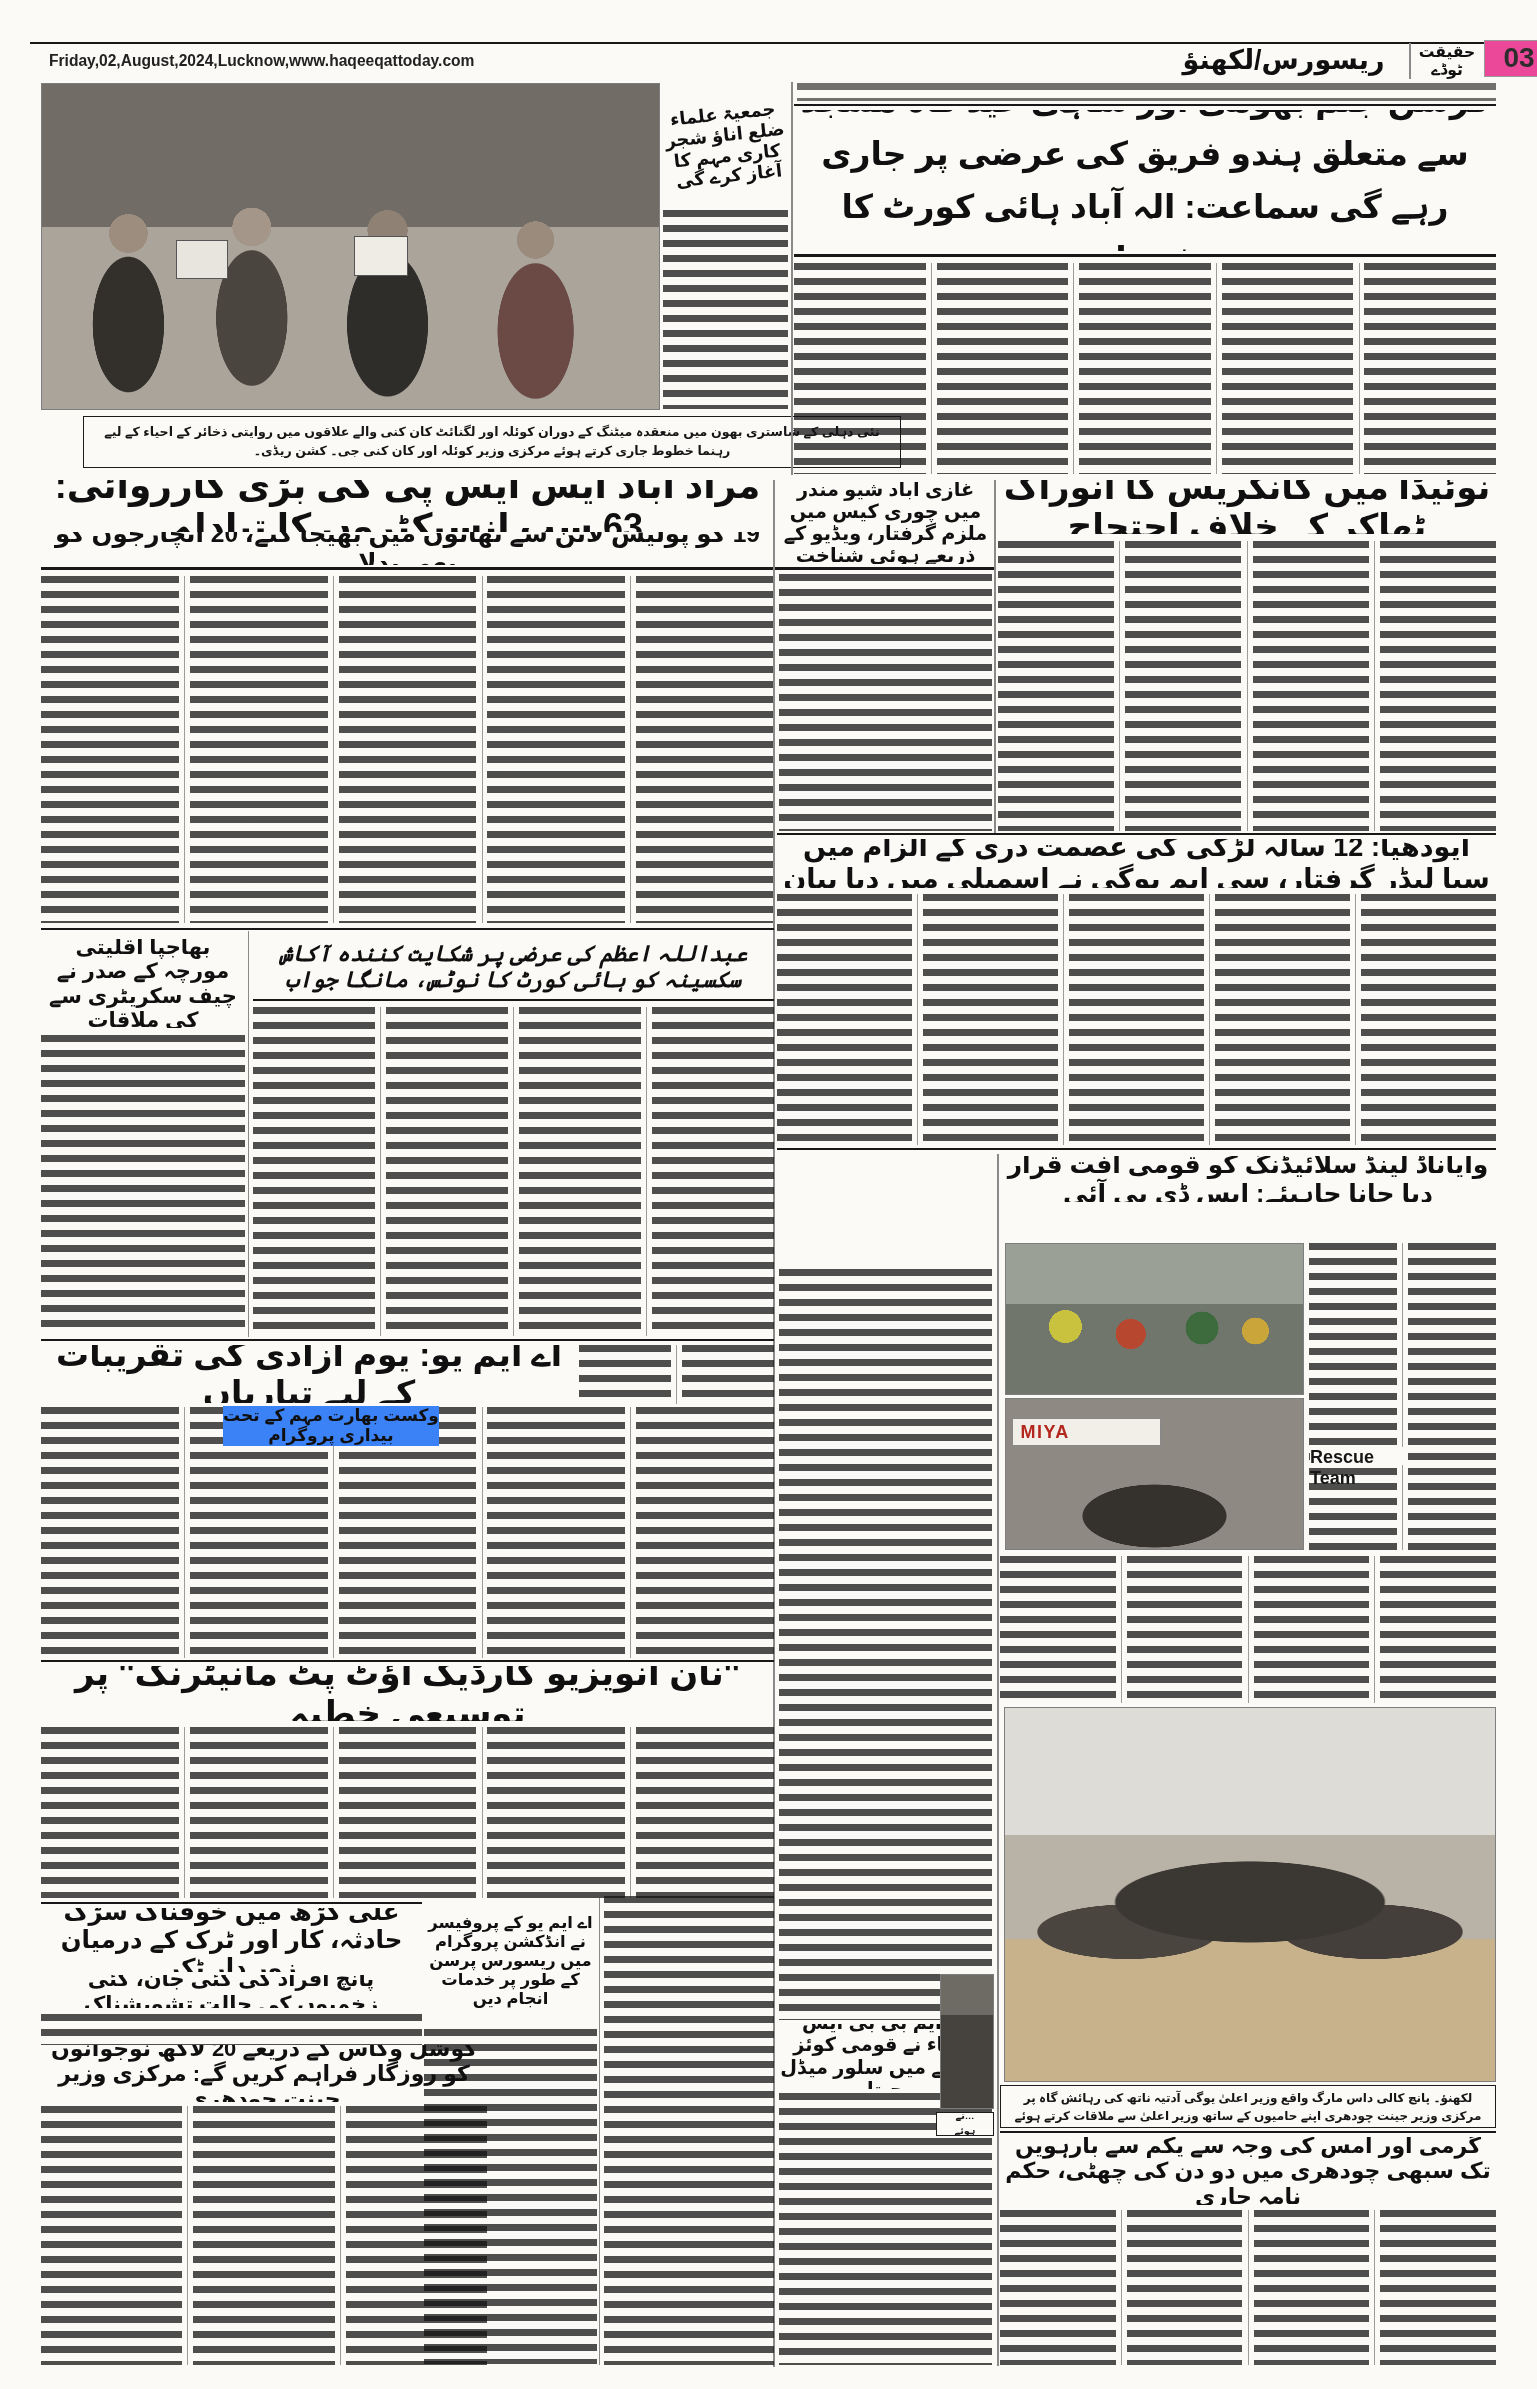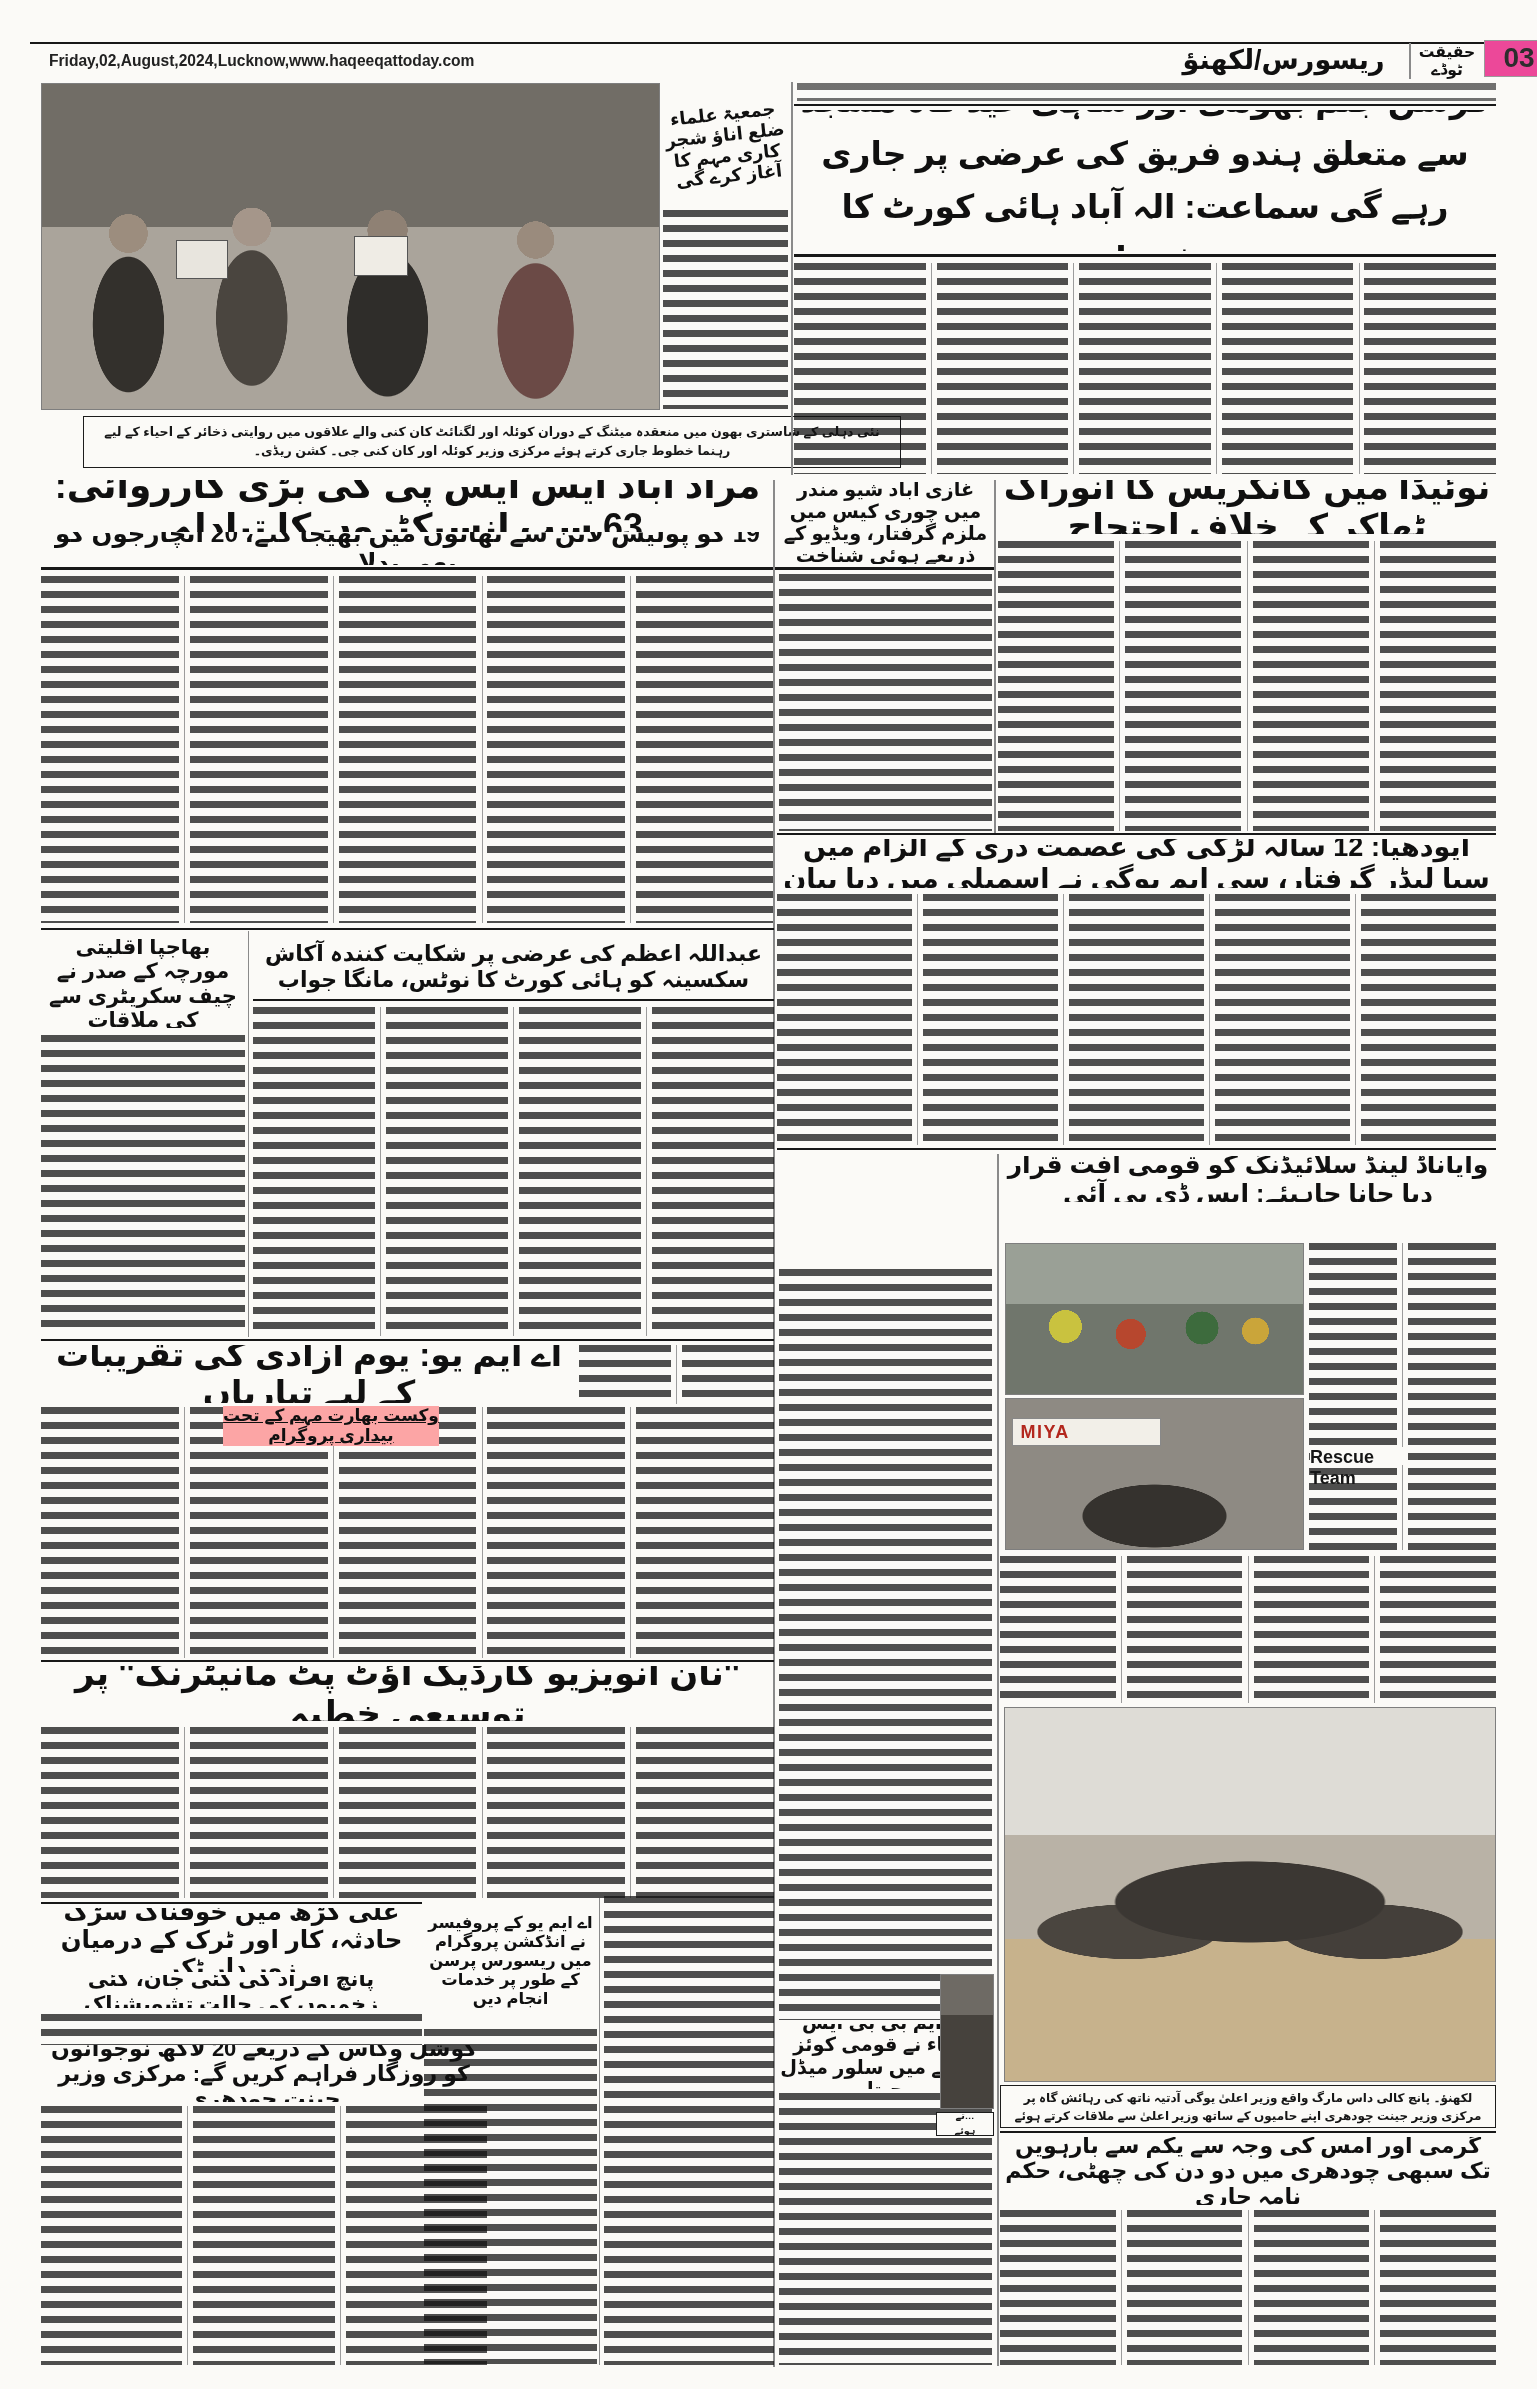--- a/index.html
+++ b/index.html
@@ -127,21 +127,21 @@
       <div class="d"></div>
       <div class="c fill"></div>
   </div>
   <div class="abs rule" style="left:777px;top:1148px;width:719px;height:2.2px;"></div>
 
   <div class="abs rule" style="left:41px;top:928px;width:733px;height:2.2px;"></div>
   <div class="abs hl" style="left:41px;top:939px;width:204px;height:89px;font-size:21px;">بھاجپا اقلیتی مورچہ کے صدر نے چیف سکریٹری سے کی ملاقات</div>
   <div class="abs fill" style="left:41px;top:1035px;width:204px;height:300px;"></div>
   <div class="abs vline" style="left:248px;top:931px;width:0.7px;height:406px;"></div>
 
-  <div class="abs hl" style="left:253px;top:936px;width:521px;height:61px;font-size:22px;">عبداللہ اعظم کی عرضی پر شکایت کنندہ آکاش سکسینہ کو ہائی کورٹ کا نوٹس، مانگا جواب</div>
+  <div class="abs hl" style="left:253px;top:936px;width:521px;height:61px;font-size:22px;font-style:italic;">عبداللہ اعظم کی عرضی پر شکایت کنندہ آکاش سکسینہ کو ہائی کورٹ کا نوٹس، مانگا جواب</div>
   <div class="abs rule" style="left:253px;top:999px;width:521px;height:2.2px;"></div>
   <div class="abs cols" style="left:253px;top:1007px;width:521px;height:329px;">
     <div class="c fill"></div>
       <div class="d"></div>
       <div class="c fill"></div>
       <div class="d"></div>
     <div class="c fill"></div>
       <div class="d"></div>
       <div class="c fill"></div>
   </div>
@@ -157,21 +157,21 @@
     <div class="c fill"></div>
       <div class="d"></div>
       <div class="c fill"></div>
       <div class="d"></div>
     <div class="c fill"></div>
       <div class="d"></div>
       <div class="c fill"></div>
       <div class="d"></div>
       <div class="c fill"></div>
   </div>
-  <div class="abs hl" style="left:223px;top:1406px;width:216px;height:40px;font-size:17px;background:#fca5a5;z-index:2;text-decoration:underline;">وکست بھارت مہم کے تحت بیداری پروگرام</div>
+  <div class="abs hl" style="left:223px;top:1406px;width:216px;height:40px;font-size:17px;background:#3b82f6;z-index:2;">وکست بھارت مہم کے تحت بیداری پروگرام</div>
 
   <div class="abs rule" style="left:41px;top:1660px;width:733px;height:2.2px;"></div>
   <div class="abs hl" style="left:41px;top:1666px;width:733px;height:55px;font-size:34px;">''نان انویزیو کارڈیک آؤٹ پٹ مانیٹرنگ'' پر توسیعی خطبہ</div>
   <div class="abs cols" style="left:41px;top:1727px;width:733px;height:171px;">
     <div class="c fill"></div>
       <div class="d"></div>
       <div class="c fill"></div>
       <div class="d"></div>
     <div class="c fill"></div>
       <div class="d"></div>

